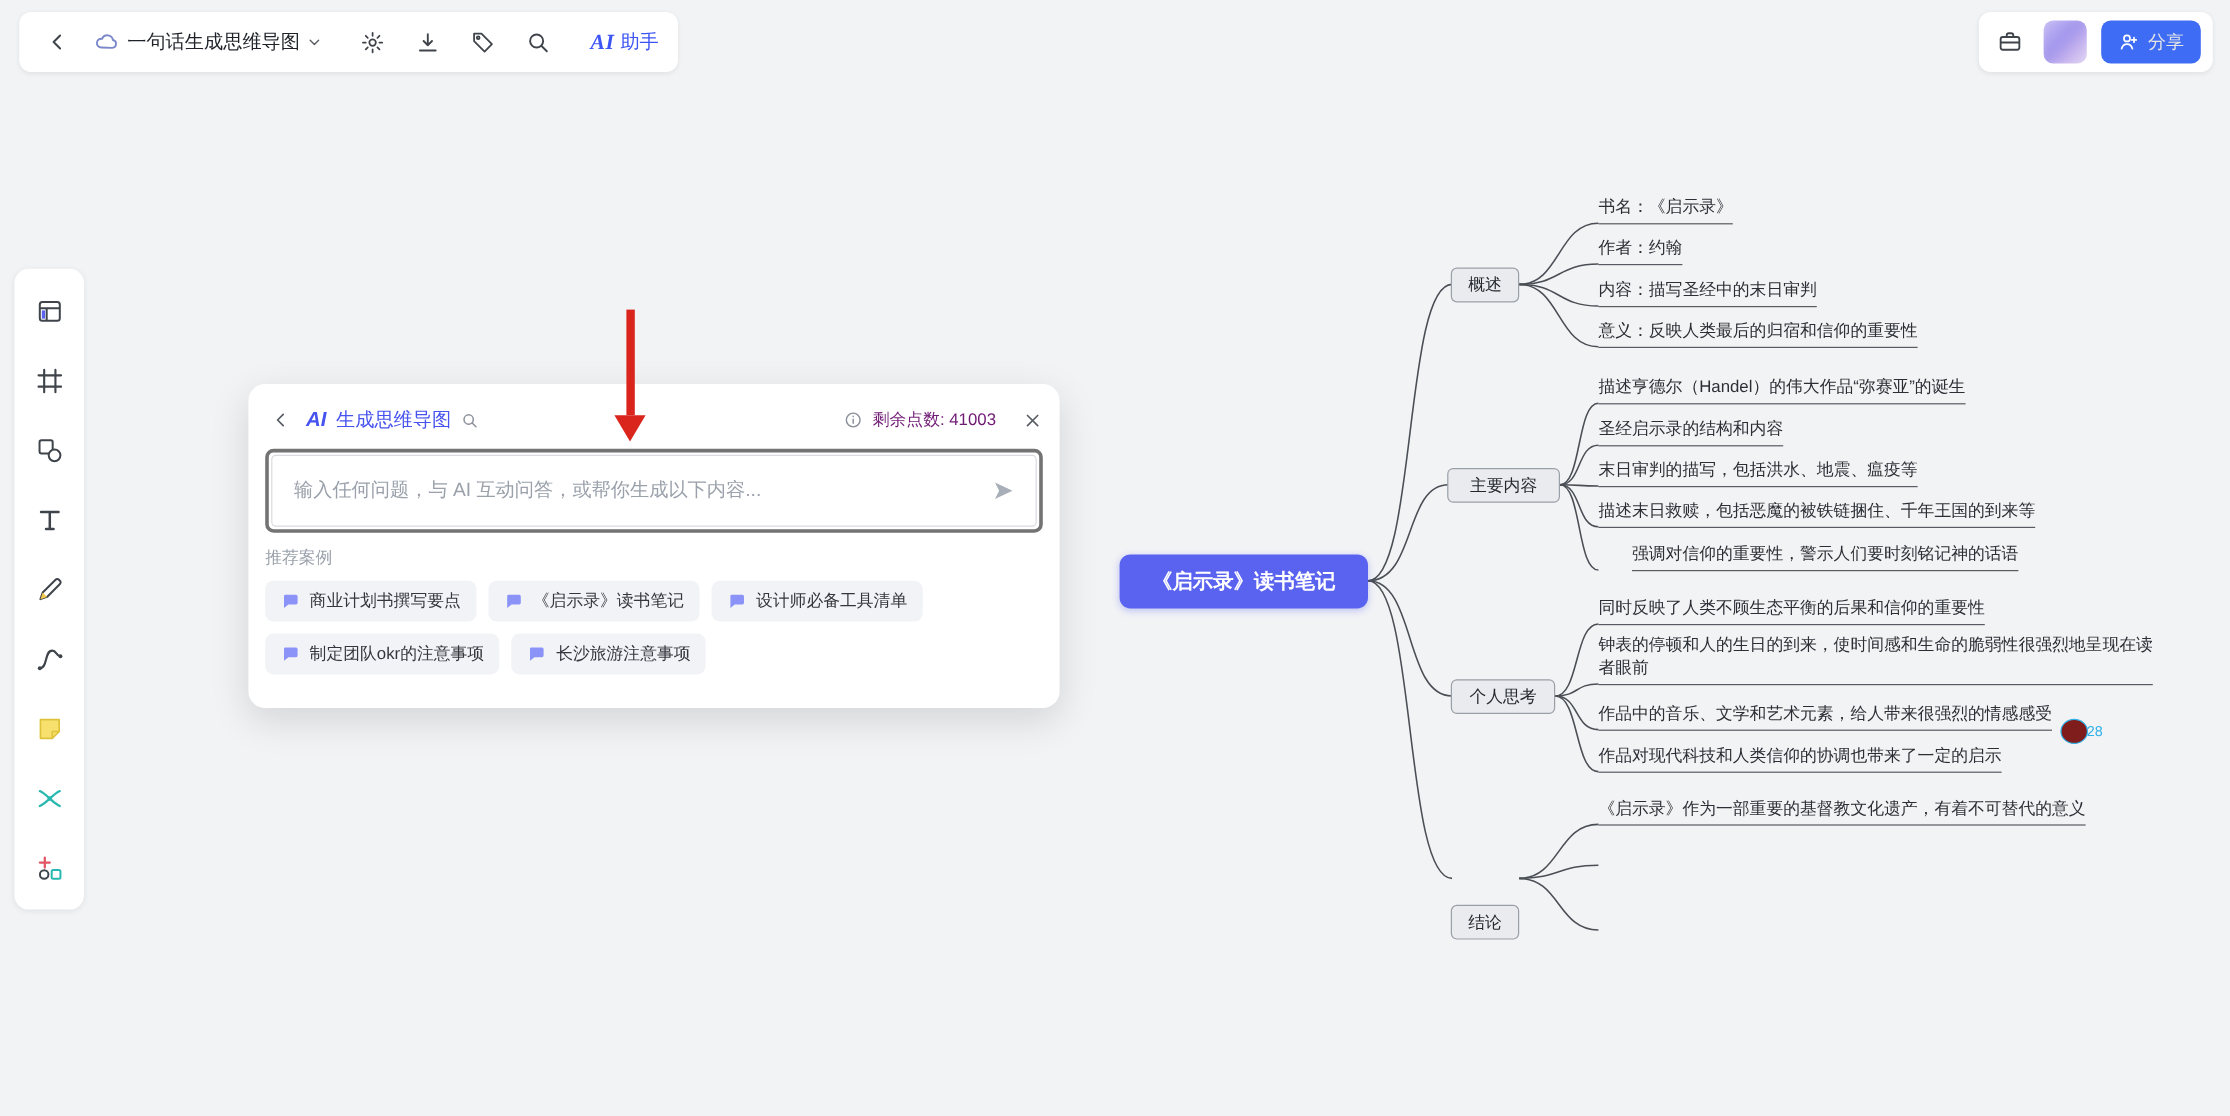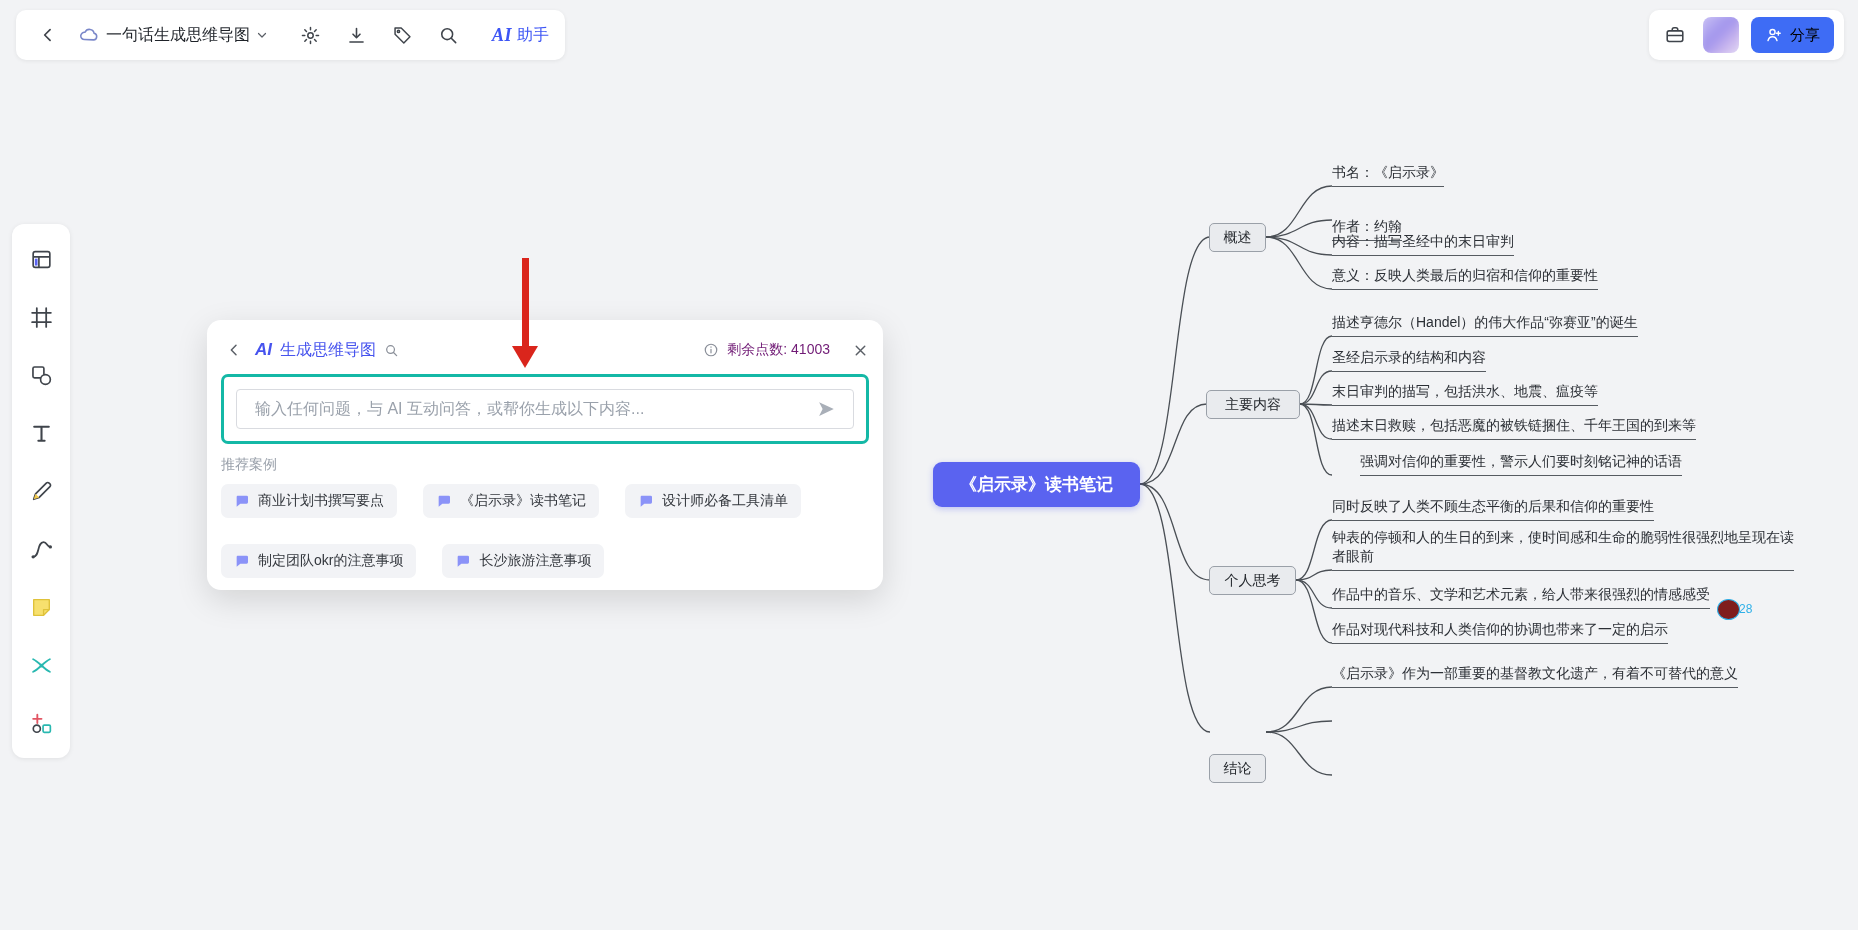--- a/index.html
+++ b/index.html
@@ -25,21 +25,21 @@
   .ai-assistant .ai-word { color:#3d55f5; font-size:16px; }
 
   .topbar-right {
     position:absolute; right:14px; top:10px; height:50px;
     background:#fff; border-radius:10px; box-shadow:0 1px 4px rgba(0,0,0,.07);
     display:flex; align-items:center; padding:0 10px; gap:12px; z-index:40;
   }
   .avatar { width:36px; height:36px; border-radius:8px; overflow:hidden; position:relative; cursor:pointer; }
   .avatar .blur { position:absolute; inset:-6px; background:linear-gradient(135deg,#d9d2f8 0%,#9f92ec 45%,#cdb9ee 70%,#efeefb 100%); filter:blur(5px); }
   .share-btn {
-    height:36px; padding:4px 14px; background:#3e6cf5; color:#000000; border-radius:8px;
+    height:36px; padding:4px 14px; background:#3e6cf5; color:#e5e5e5; border-radius:8px;
     display:flex; align-items:center; gap:7px; font-size:15px; cursor:pointer;
   }
 
   
   .sidebar {
     position:absolute; left:12px; top:224px; width:58px;
     background:#fff; border-radius:12px; box-shadow:0 1px 5px rgba(0,0,0,.08);
     display:flex; flex-direction:column; align-items:center; gap:24px; padding:18px 0; z-index:30;
   }
   .tool { width:34px; height:34px; border-radius:7px; display:flex; align-items:center; justify-content:center; cursor:pointer; }
@@ -51,34 +51,34 @@
     padding:16px 14px; z-index:20;
   }
   .dlg-header { display:flex; align-items:center; height:28px; }
   .dlg-title { display:flex; align-items:center; gap:8px; margin-left:8px; }
   .dlg-title .t-ai { color:#4653ee; font-weight:bold; font-style:italic; font-size:17px; }
   .dlg-title .t-rest { color:#4653ee; font-size:16px; }
   .dlg-right { margin-left:auto; display:flex; align-items:center; gap:8px; color:#701a75; font-size:14px; }
   .dlg-close { margin-left:14px; cursor:pointer; display:flex; }
 
   .ai-input-frame {
-    margin-top:10px; border:3px solid #14b8a6; border-radius:7px; padding:12px; height:70px;
+    margin-top:10px; border:3px solid #737373; border-radius:7px; padding:2px; height:70px;
   }
   .ai-input-box {
     height:100%; border:1px solid #d9dbe0; border-radius:4px; background:#fff;
     display:flex; align-items:center; padding:0 16px; gap:10px;
   }
   .ai-input-box input {
     flex:1; border:none; outline:none; font-size:16px; color:#333;
     font-family:"Liberation Sans","DejaVu Sans",sans-serif; background:transparent;
   }
   .ai-input-box input::placeholder { color:#9aa1ab; }
 
   .examples-title { margin-top:12px; font-size:14px; color:#9aa1ab; }
-  .chips { margin-top:10px; display:flex; flex-wrap:wrap; gap:26px; width:648px; }
+  .chips { margin-top:10px; display:flex; flex-wrap:wrap; gap:10px; width:648px; }
   .chip {
     height:34px; background:#f2f3f6; border-radius:7px; padding:0 13px;
     display:flex; align-items:center; gap:8px; font-size:14px; color:#33373d; cursor:pointer;
   }
 
   
   .annotation-arrow { position:absolute; left:512px; top:258px; width:26px; z-index:50; pointer-events:none; }
   .annotation-arrow .shaft { width:7px; height:88px; background:#da251c; margin:0 auto; }
   .annotation-arrow .head {
     width:0; height:0; margin:0 auto;
@@ -152,21 +152,21 @@
     </svg>
 
     <div class="mm-root">《启示录》读书笔记</div>
 
     <div class="mm-branch" style="left:1209px; top:223px; width:57px;">概述</div>
     <div class="mm-branch" style="left:1206px; top:390px; width:94px;">主要内容</div>
     <div class="mm-branch" style="left:1209px; top:566px; width:87px;">个人思考</div>
     <div class="mm-branch" style="left:1209px; top:754px; width:57px;">结论</div>
 
     <div class="mm-leaf" style="top:163px;">书名：《启示录》</div>
-    <div class="mm-leaf" style="top:197px;margin-top:20px;">作者：约翰</div>
+    <div class="mm-leaf" style="top:197px;">作者：约翰</div>
     <div class="mm-leaf" style="top:232px;">内容：描写圣经中的末日审判</div>
     <div class="mm-leaf" style="top:266px;">意义：反映人类最后的归宿和信仰的重要性</div>
 
     <div class="mm-leaf" style="top:313px;">描述亨德尔（Handel）的伟大作品“弥赛亚”的诞生</div>
     <div class="mm-leaf" style="top:348px;">圣经启示录的结构和内容</div>
     <div class="mm-leaf" style="top:382px;">末日审判的描写，包括洪水、地震、瘟疫等</div>
     <div class="mm-leaf" style="top:416px;">描述末日救赎，包括恶魔的被铁链捆住、千年王国的到来等</div>
     <div class="mm-leaf" style="top:452px;margin-left:28px;">强调对信仰的重要性，警示人们要时刻铭记神的话语</div>
 
     <div class="mm-leaf" style="top:497px;">同时反映了人类不顾生态平衡的后果和信仰的重要性</div>

